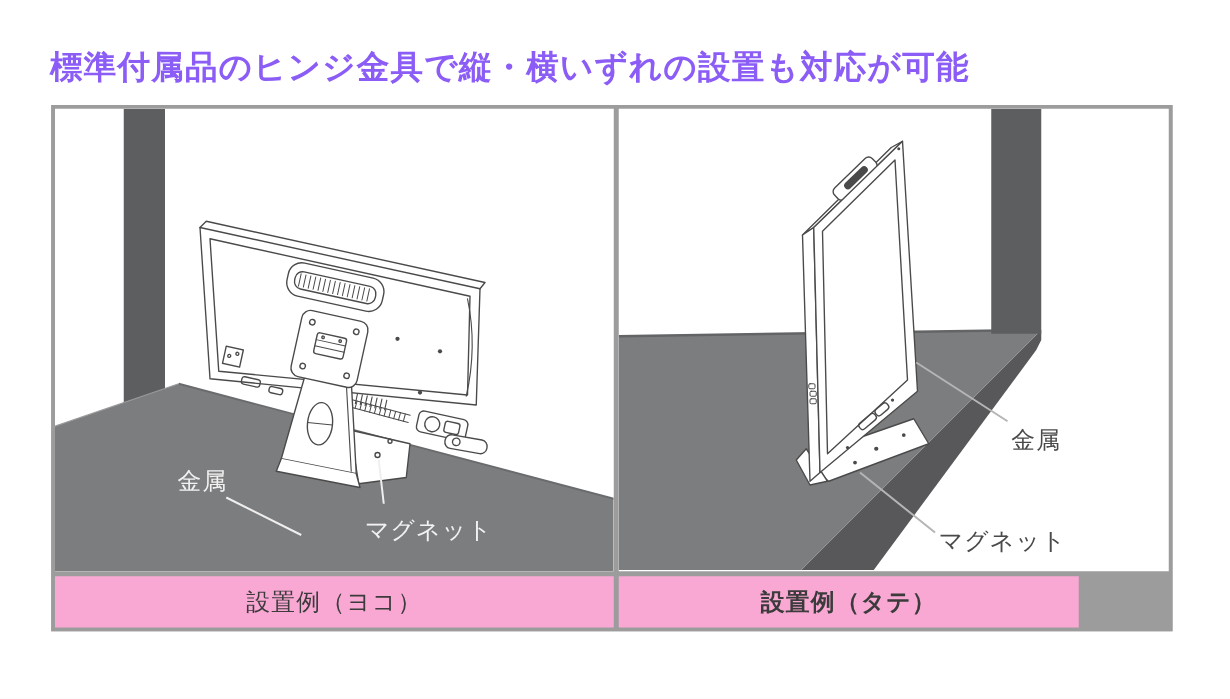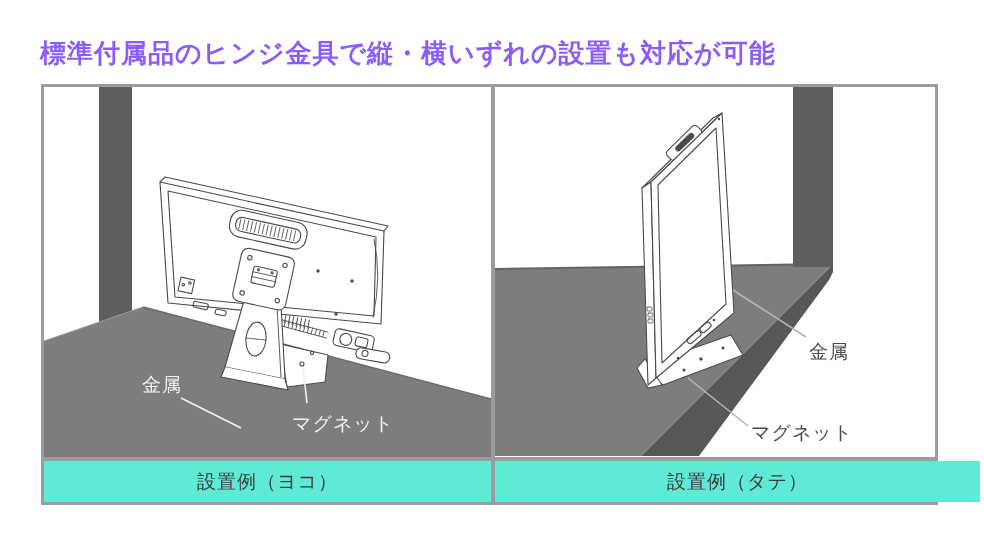--- a/index.html
+++ b/index.html
@@ -5,25 +5,25 @@
   html,body{margin:0;padding:0;background:#fff;}
   #page{position:relative;width:984px;height:559px;background:#ffffff;overflow:hidden;
         font-family:"Liberation Sans","DejaVu Sans",sans-serif;}
   #title{position:absolute;left:40px;top:36px;font-size:26px;font-weight:600;
          color:#8b5cf6;letter-spacing:1px;white-space:nowrap;}
   #figure{position:absolute;left:41px;top:84px;width:891px;height:415px;
           border:3px solid #9c9c9c;background:#9c9c9c;}
   .panel{position:absolute;top:0;height:370px;background:#ffffff;overflow:hidden;text-decoration:underline;}
   #panel-left{left:0;width:447px;}
   #panel-right{left:451px;width:440px;}
-  .caption-cell{position:absolute;top:374px;height:41px;background:#5eead4;
+  .caption-cell{position:absolute;top:374px;height:41px;background:#f9a8d4;
                 display:flex;align-items:center;justify-content:center;
                 font-size:19px;color:#3b3b3b;font-weight:500;letter-spacing:1px;text-align:right;}
   #caption-left{left:0;width:447px;}
-  #caption-right{left:451px;width:485px;}
+  #caption-right{left:451px;width:368px;font-weight:bold;}
   .panel svg{position:absolute;left:0;top:0;}
   .callout{position:absolute;font-size:19px;letter-spacing:1px;white-space:nowrap;}
   .callout.light{color:#f2f2f2;}
   .callout.dark{color:#4a4a4a;}
 </style>
 </head>
 <body>
 
 <div id="page">
 

